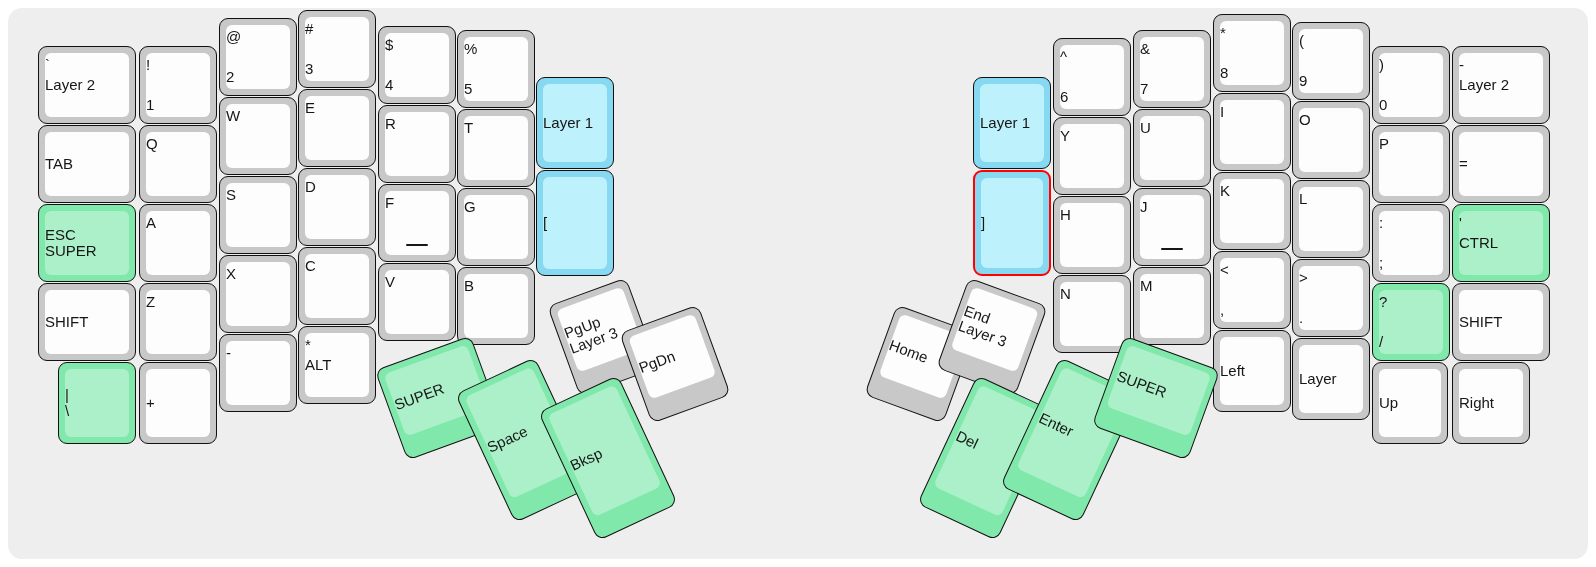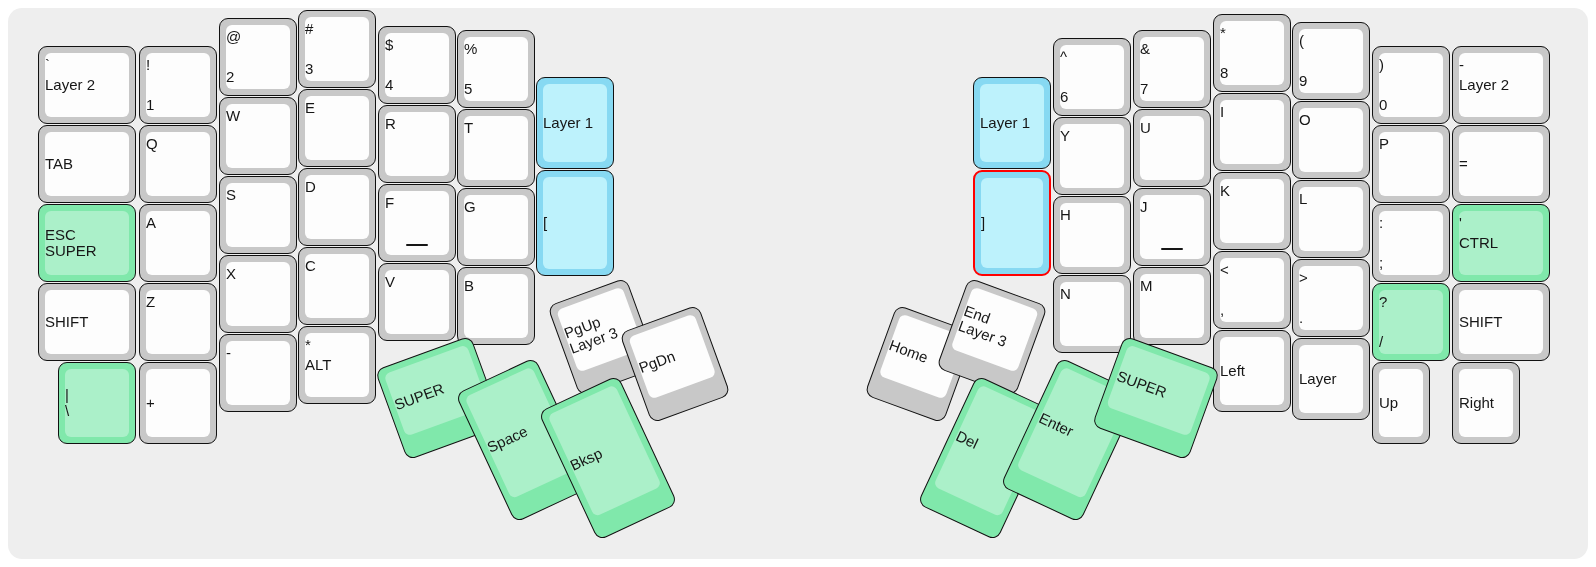--- a/index.html
+++ b/index.html
@@ -415,26 +415,26 @@
         <div class="key" style="left: 1205px; top: 322px; width: 78px; height: 82px;">
           <div class="face">
             <div class="legend lg-center">Left</div>
           </div>
         </div>
         <div class="key" style="left: 1284px; top: 330px; width: 78px; height: 82px;">
           <div class="face">
             <div class="legend lg-center">Layer</div>
           </div>
         </div>
-        <div class="key" style="left: 1364px; top: 354px; width: 58px; height: 82px;">
+        <div class="key" style="left: 1364px; top: 354px; width: 76px; height: 82px;">
           <div class="face">
             <div class="legend lg-center">Up</div>
           </div>
         </div>
-        <div class="key" style="left: 1444px; top: 354px; width: 68px; height: 82px;">
+        <div class="key" style="left: 1444px; top: 354px; width: 78px; height: 82px;">
           <div class="face">
             <div class="legend lg-center">Right</div>
           </div>
         </div>
         <div class="key rot" style="left: 870px; top: 308px; width: 84px; height: 96px; transform: rotate(20deg);">
           <div class="face">
             <div class="legend lg-center">Home</div>
           </div>
         </div>
         <div class="key rot" style="left: 942px; top: 281px; width: 84px; height: 96px; transform: rotate(20deg);">

